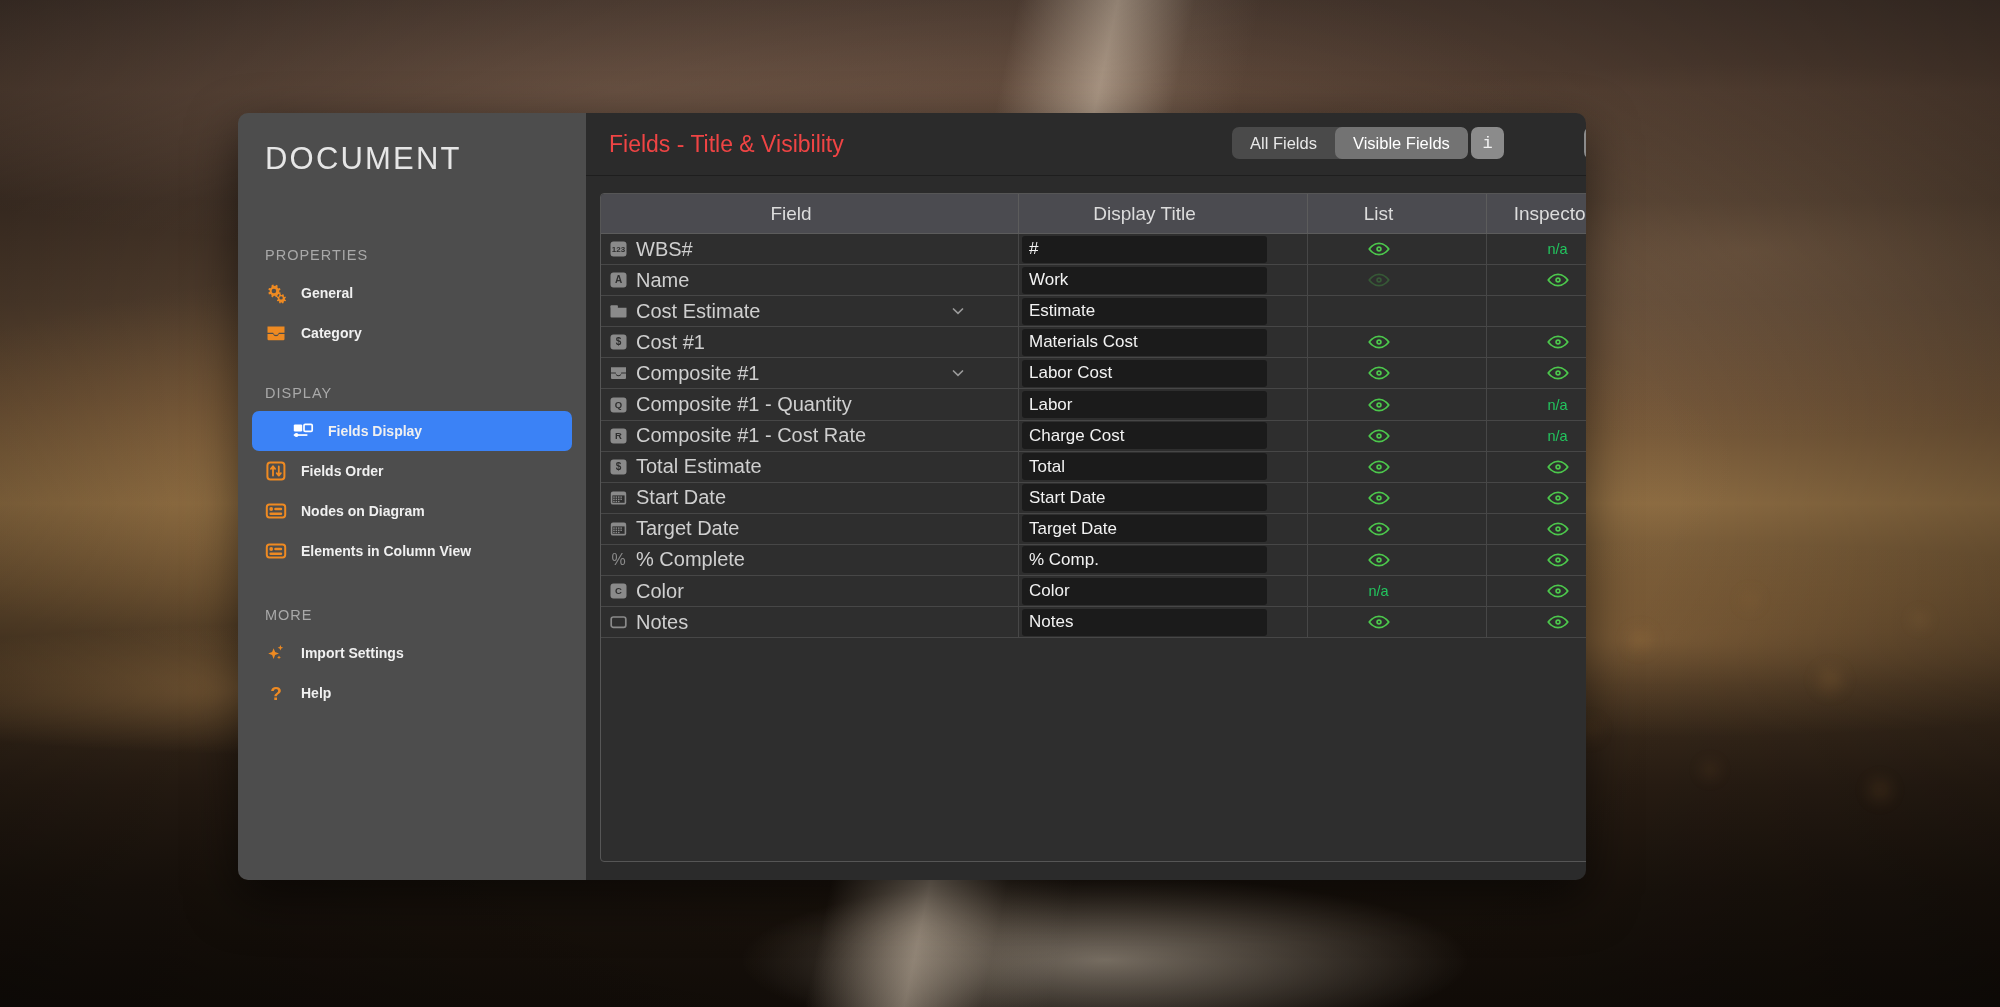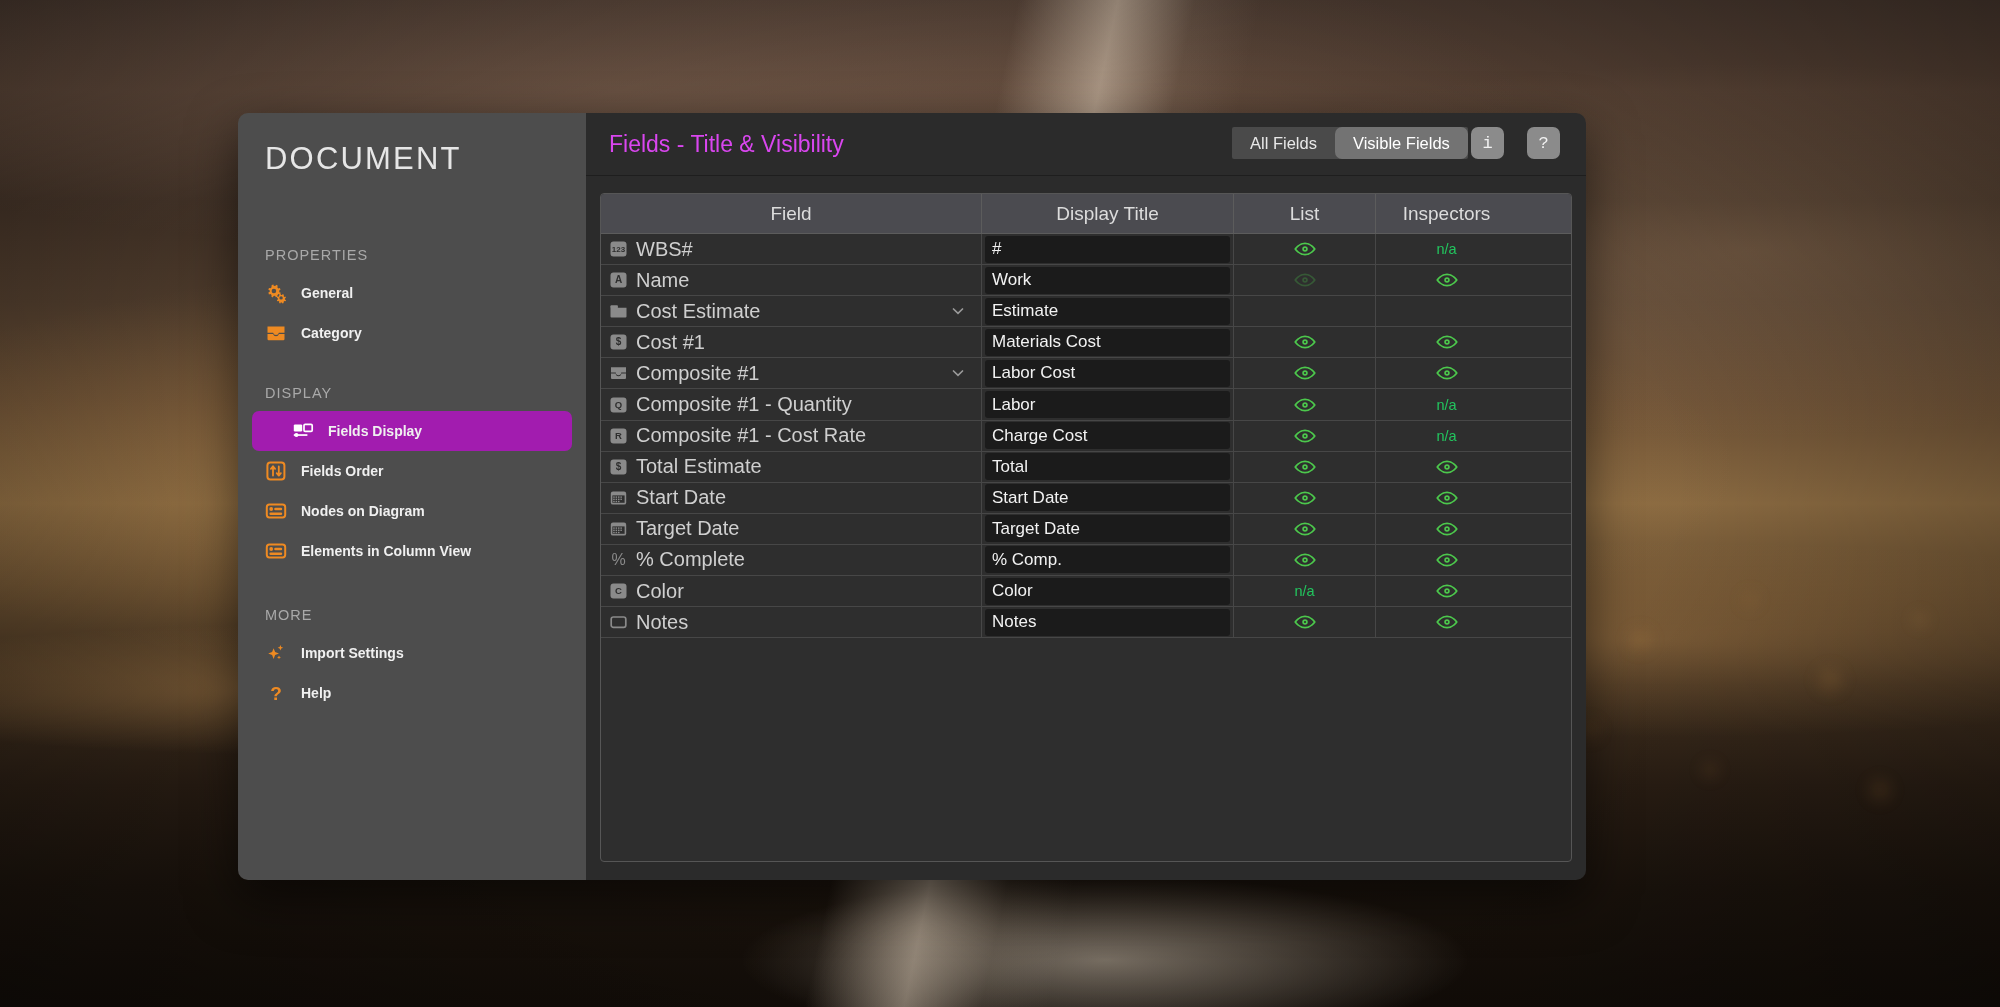--- a/index.html
+++ b/index.html
@@ -103,21 +103,21 @@
     display: flex;
     align-items: center;
     height: 40px;
     margin: 0 14px 0 14px;
     padding-left: 13px;
     border-radius: 7px;
     gap: 14px;
     cursor: default;
   }
   .nav-item.first { margin-top: 10px; }
-  .nav-item.selected { background: #a21caf; padding-left: 40px; }
+  .nav-item.selected { background: #3b82f6; padding-left: 40px; }
   .nav-label {
     font-size: 14px;
     color: #f0f0f0;
     font-weight: bold;
     white-space: nowrap;
   }
   .nav-ico { width: 22px; height: 22px; flex: 0 0 22px;
              display: flex; align-items: center; justify-content: center; }
   .nav-ico svg { display: block; }
 
@@ -133,31 +133,31 @@
     height: 63px;
     flex: 0 0 63px;
     display: flex;
     align-items: center;
     border-bottom: 1px solid #1e1e1e;
     padding: 0 27px 0 23px;
     position: relative;
   }
   #panel-title {
     font-size: 23px;
-    color: #d946ef;
+    color: #ef4444;
     font-weight: normal;
   }
   #segmented {
     position: absolute;
     left: 646px;
     top: 14px;
     height: 32px;
     display: flex;
     background: #4a4a4a;
-    border-radius: 2px;
+    border-radius: 7px;
     overflow: hidden;
   }
   .seg {
     display: flex; align-items: center; justify-content: center;
     padding: 0 18px;
     font-size: 16.5px;
     color: #e8e8e8;
     height: 32px;
     border-radius: 7px;
     cursor: default;
@@ -189,20 +189,21 @@
     overflow: hidden;
     display: flex;
     flex-direction: column;
   }
   .trow {
     display: flex;
     height: 31.1px;
     flex: 0 0 31.1px;
     border-bottom: 1px solid #474747;
     align-items: stretch;
+    gap: 37px;
   }
   .thead {
     background: #4b4b50;
     height: 40px;
     flex: 0 0 40px;
     border-bottom: 1px solid #5c5c5c;
   }
   .th, .td {
     display: flex;
     align-items: center;

